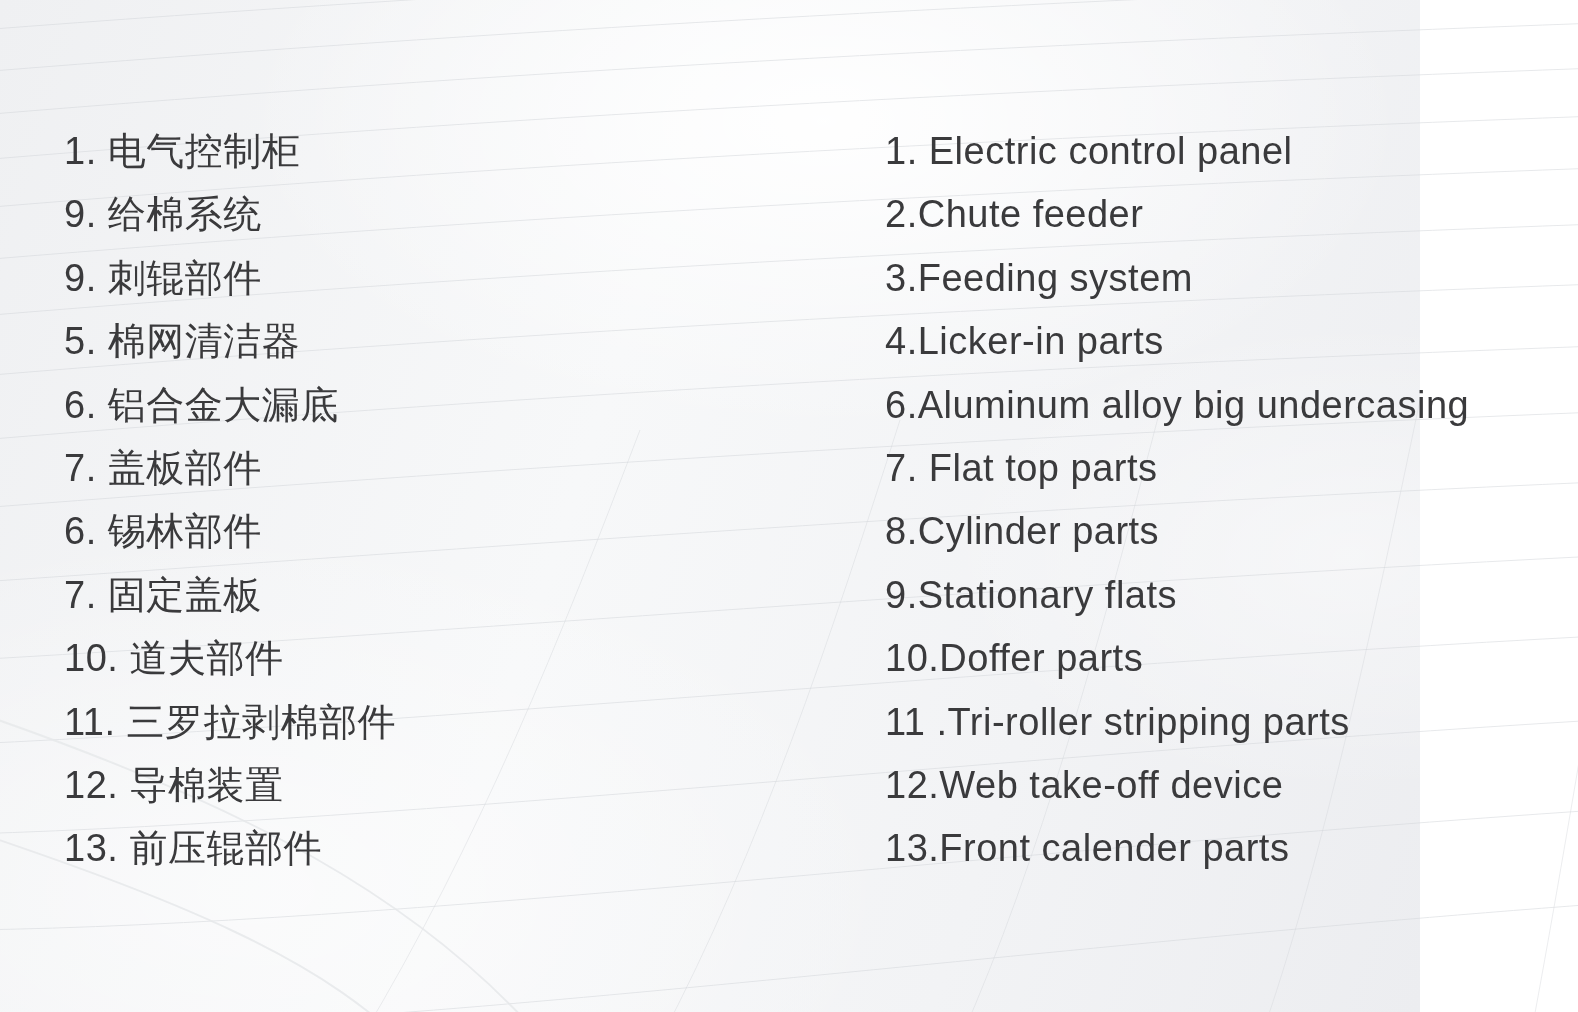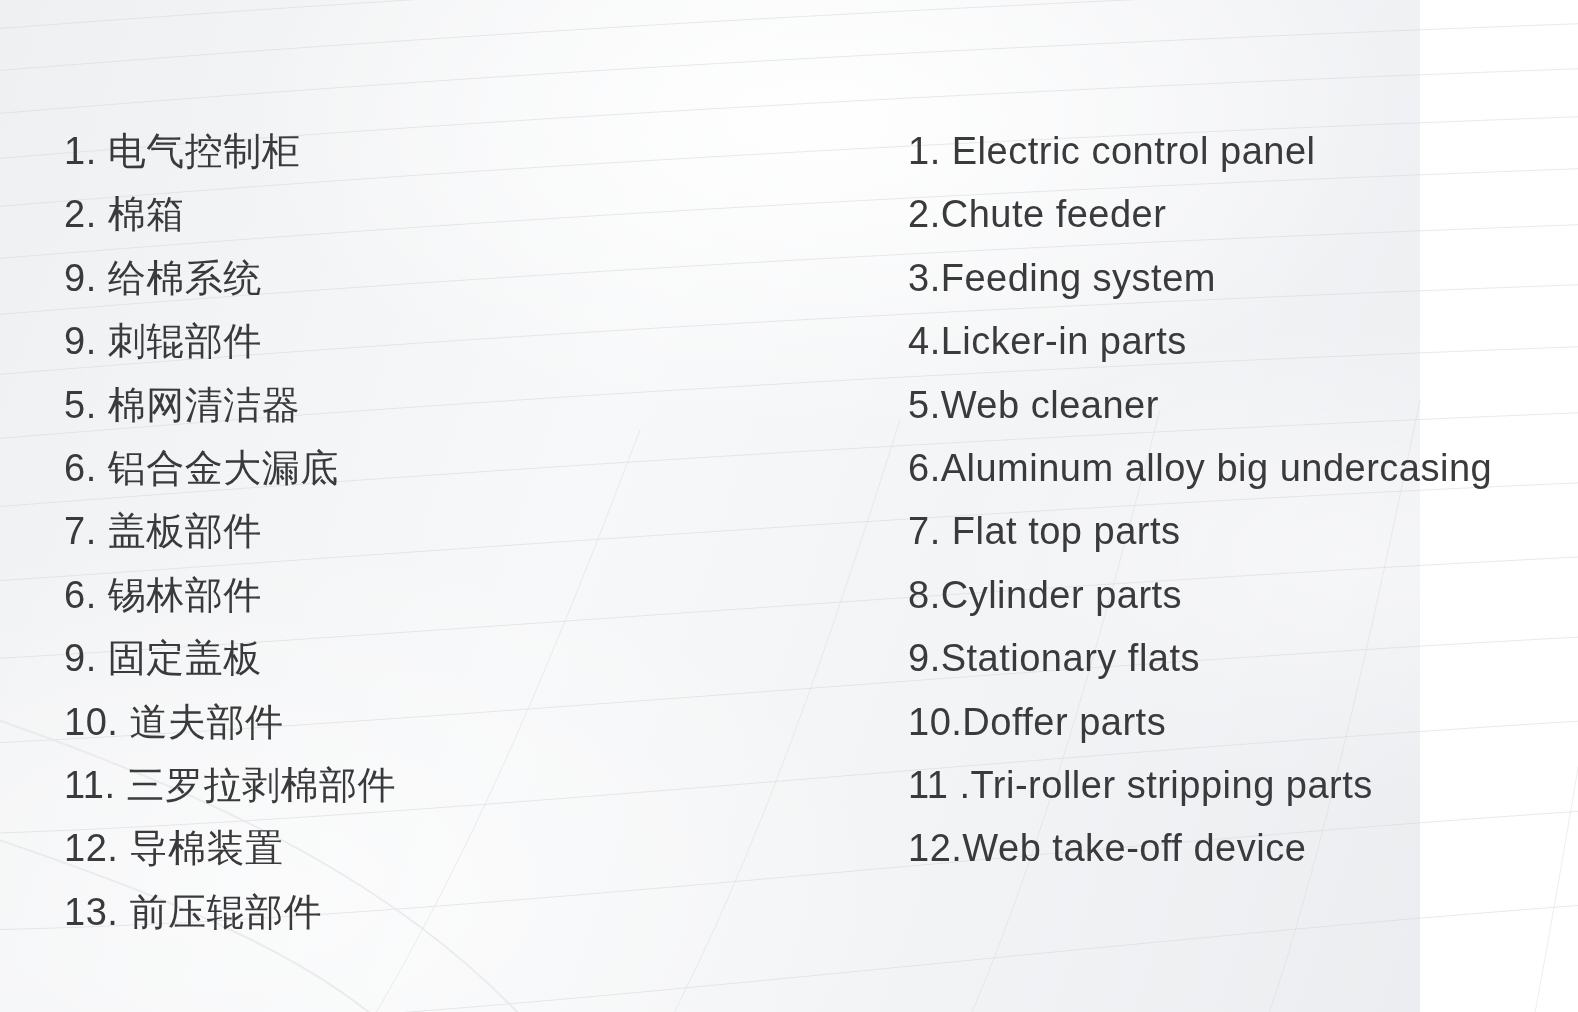--- a/index.html
+++ b/index.html
@@ -29,21 +29,21 @@
     position: absolute;
     inset: 0;
     display: block;
   }
   .col {
     position: absolute;
     top: 120px;
     white-space: nowrap;
   }
   .col-cn { left: 64px; }
-  .col-en { left: 908px; }
+  .col-en { left: 885px; }
   .li {
     height: 63.4px;
     line-height: 63.4px;
     font-size: 38px;
     font-weight: 300;
     color: #3a3a3c;
     letter-spacing: 0.5px;
   }
 </style>
 </head>
@@ -78,42 +78,41 @@
       <path d="M 1640 390 C 1600 640, 1560 880, 1530 1040"></path>
     </g>
     <g stroke="#e6e8ea" stroke-width="2" opacity="0.8">
       <path d="M -60 700 C 240 800, 430 900, 560 1060"></path>
       <path d="M -60 820 C 180 900, 330 960, 420 1060"></path>
     </g>
   </svg>
 
   <div class="col col-cn">
     <div class="li">1. 电气控制柜</div>
-    <div class="li">2. 棉箱</div>
     <div class="li">9. 给棉系统</div>
     <div class="li">9. 刺辊部件</div>
     <div class="li">5. 棉网清洁器</div>
     <div class="li">6. 铝合金大漏底</div>
     <div class="li">7. 盖板部件</div>
     <div class="li">6. 锡林部件</div>
-    <div class="li">9. 固定盖板</div>
+    <div class="li">7. 固定盖板</div>
     <div class="li">10. 道夫部件</div>
     <div class="li">11. 三罗拉剥棉部件</div>
     <div class="li">12. 导棉装置</div>
     <div class="li">13. 前压辊部件</div>
   </div>
 
   <div class="col col-en">
     <div class="li">1. Electric control panel</div>
     <div class="li">2.Chute feeder</div>
     <div class="li">3.Feeding system</div>
     <div class="li">4.Licker-in parts</div>
-    <div class="li">5.Web cleaner</div>
     <div class="li">6.Aluminum alloy big undercasing</div>
     <div class="li">7. Flat top parts</div>
     <div class="li">8.Cylinder parts</div>
     <div class="li">9.Stationary flats</div>
     <div class="li">10.Doffer parts</div>
     <div class="li">11 .Tri-roller stripping parts</div>
     <div class="li">12.Web take-off device</div>
+    <div class="li">13.Front calender parts</div>
   </div>
 
 </div>
 
 </body></html>

